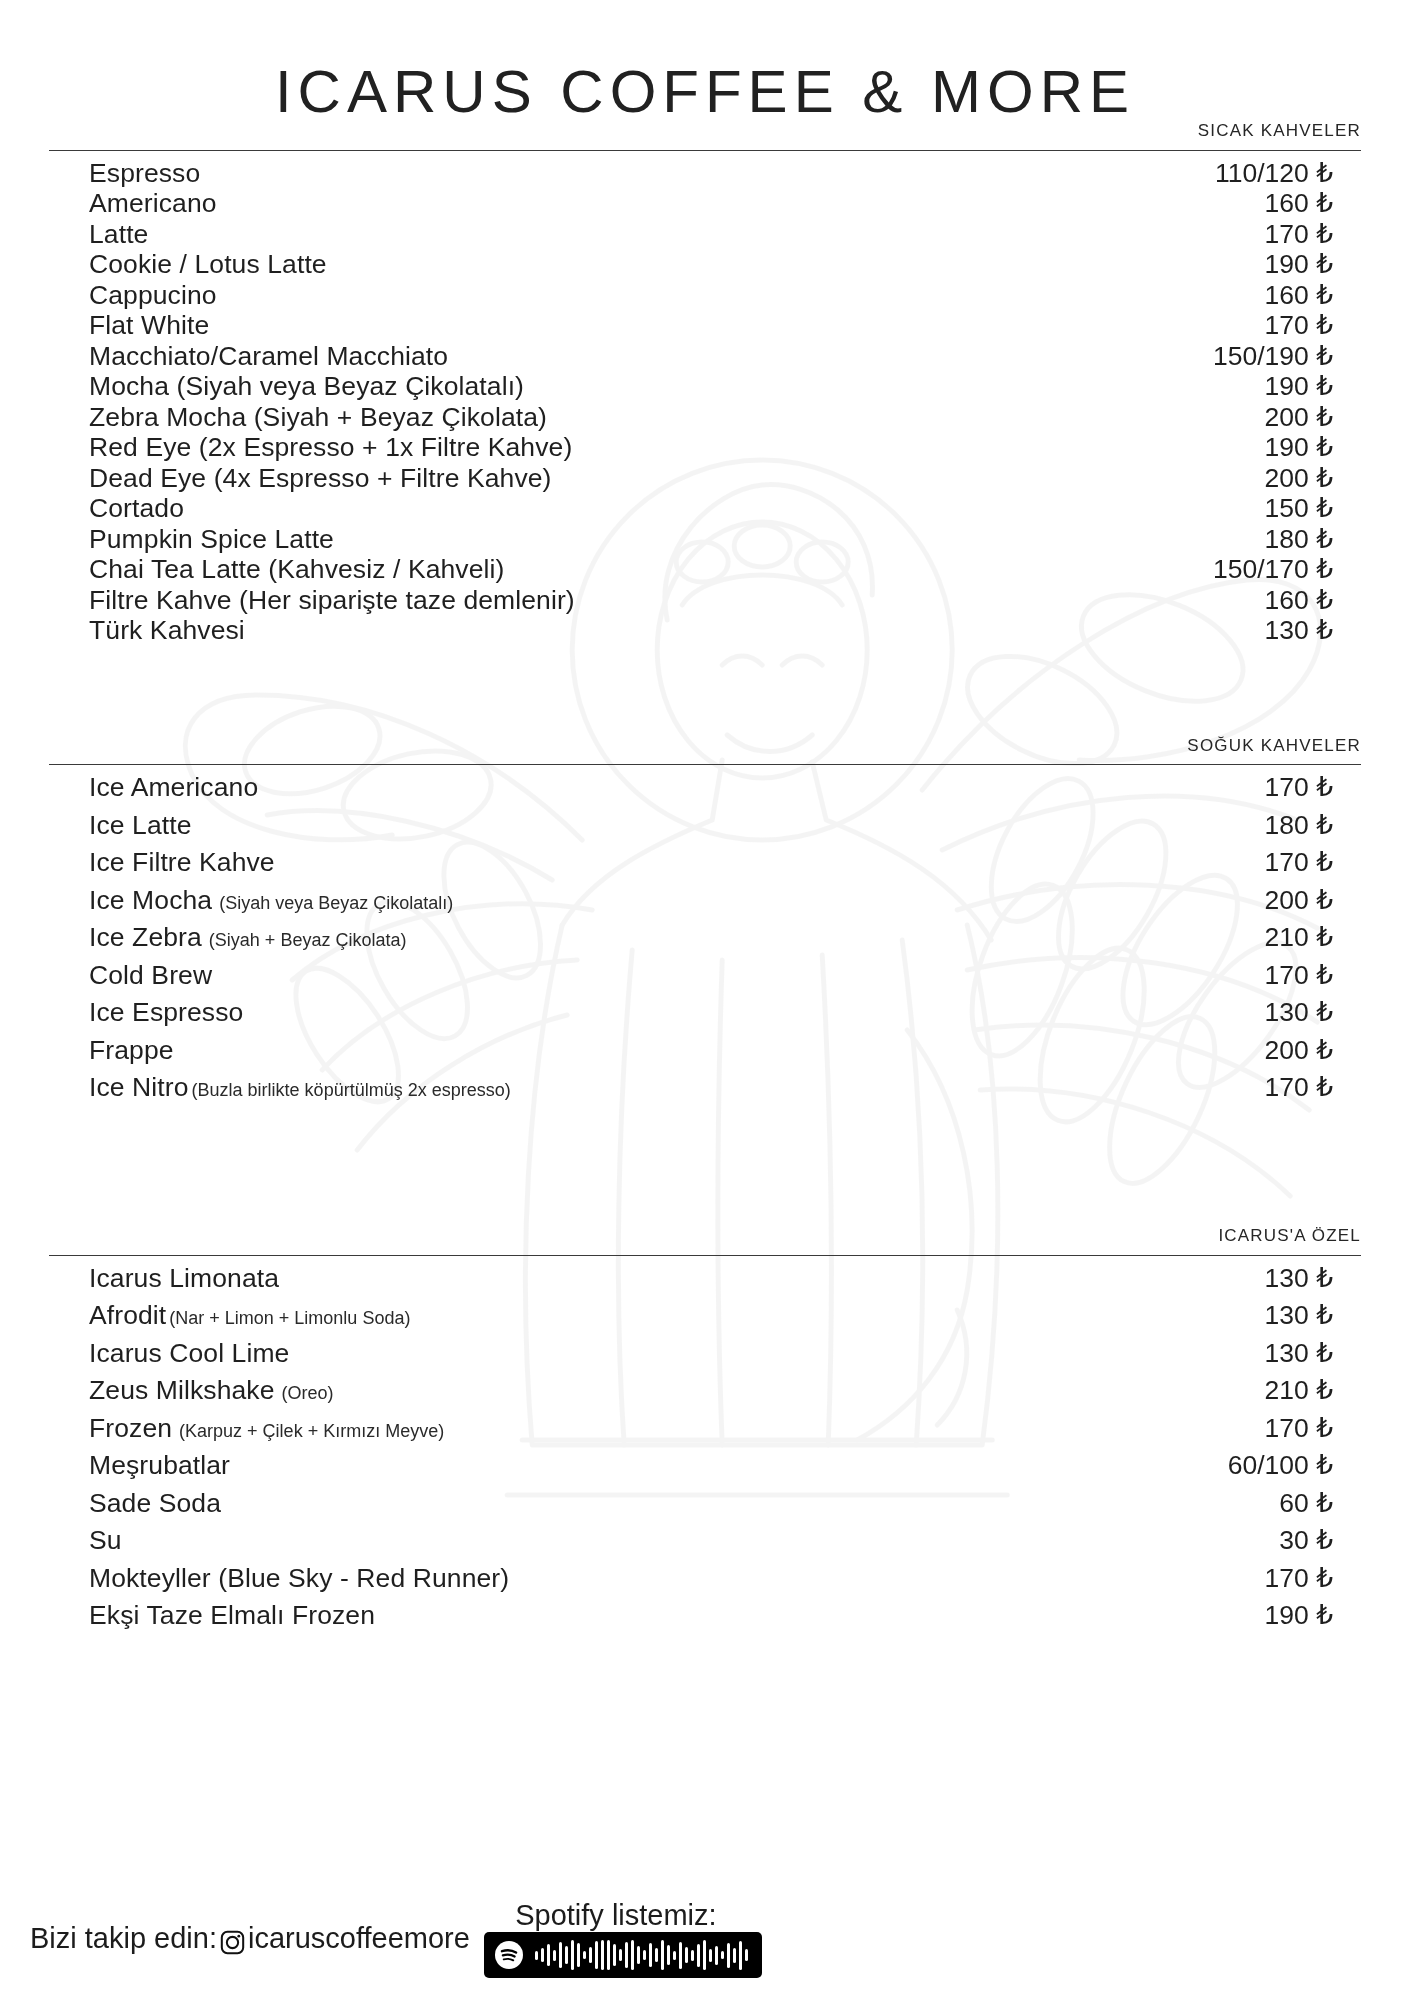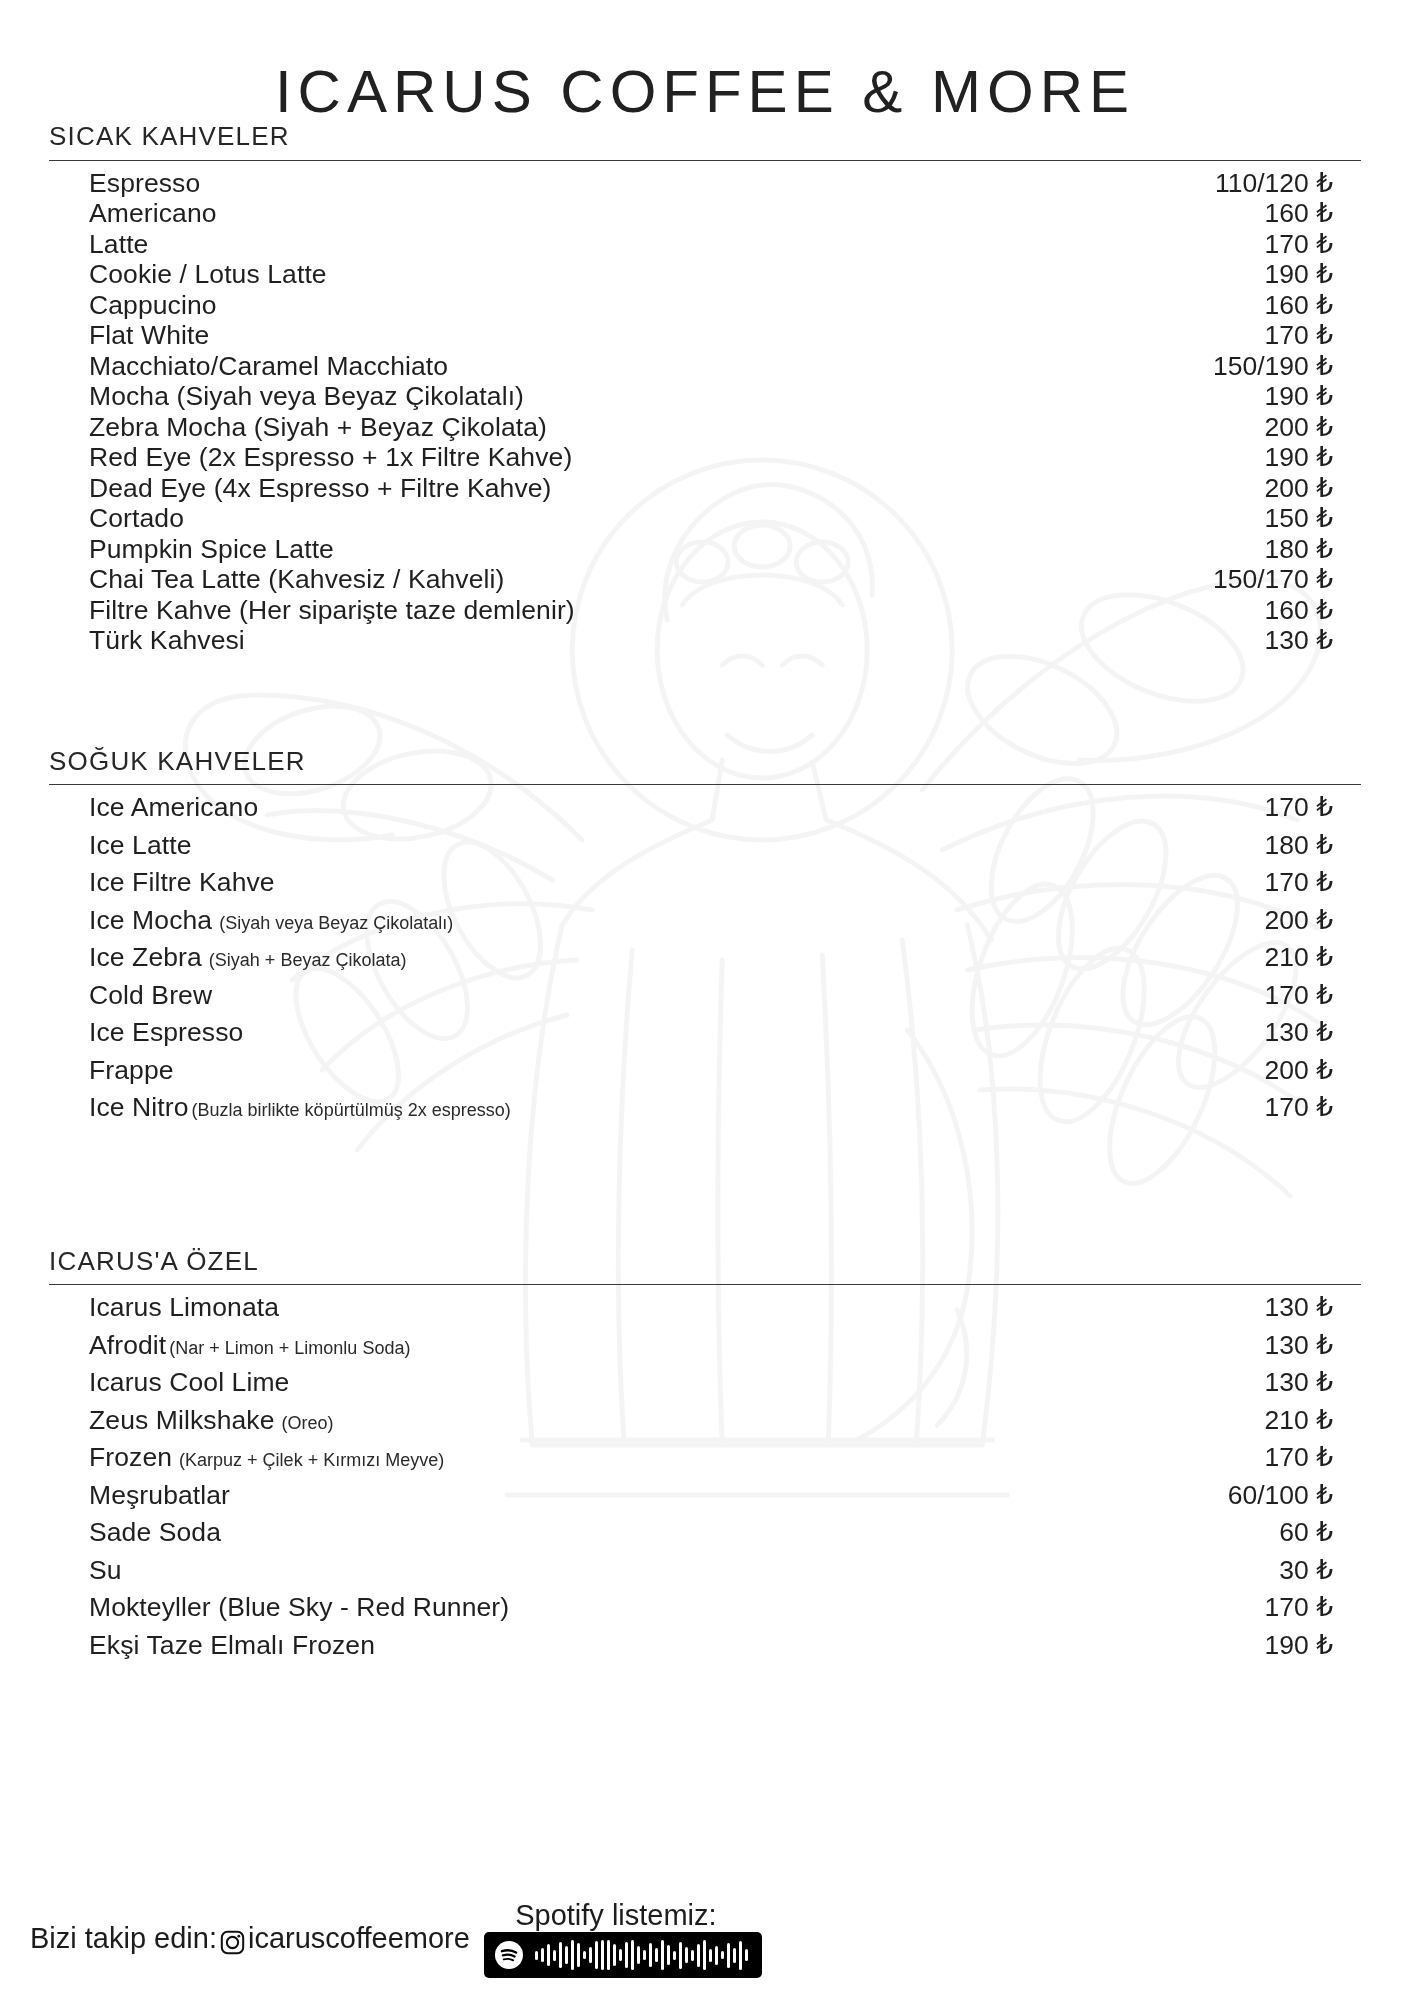--- a/index.html
+++ b/index.html
@@ -51,22 +51,22 @@
     color: #212121;
     margin: 0;
     padding-top: 62px;
     line-height: 1;
     white-space: nowrap;
   }
 
   
   .section { margin: 0; }
   .section-header {
-    text-align: left;
-    font-size: 26px;
+    text-align: right;
+    font-size: 17px;
     font-weight: 400;
     letter-spacing: 1.2px;
     color: #262626;
     line-height: 1.1;
     padding-bottom: 9px;
   }
   .section-rule {
     border-top: 1.6px solid #3a3a3a;
     width: 100%;
     margin: 0 0 6px 0;

